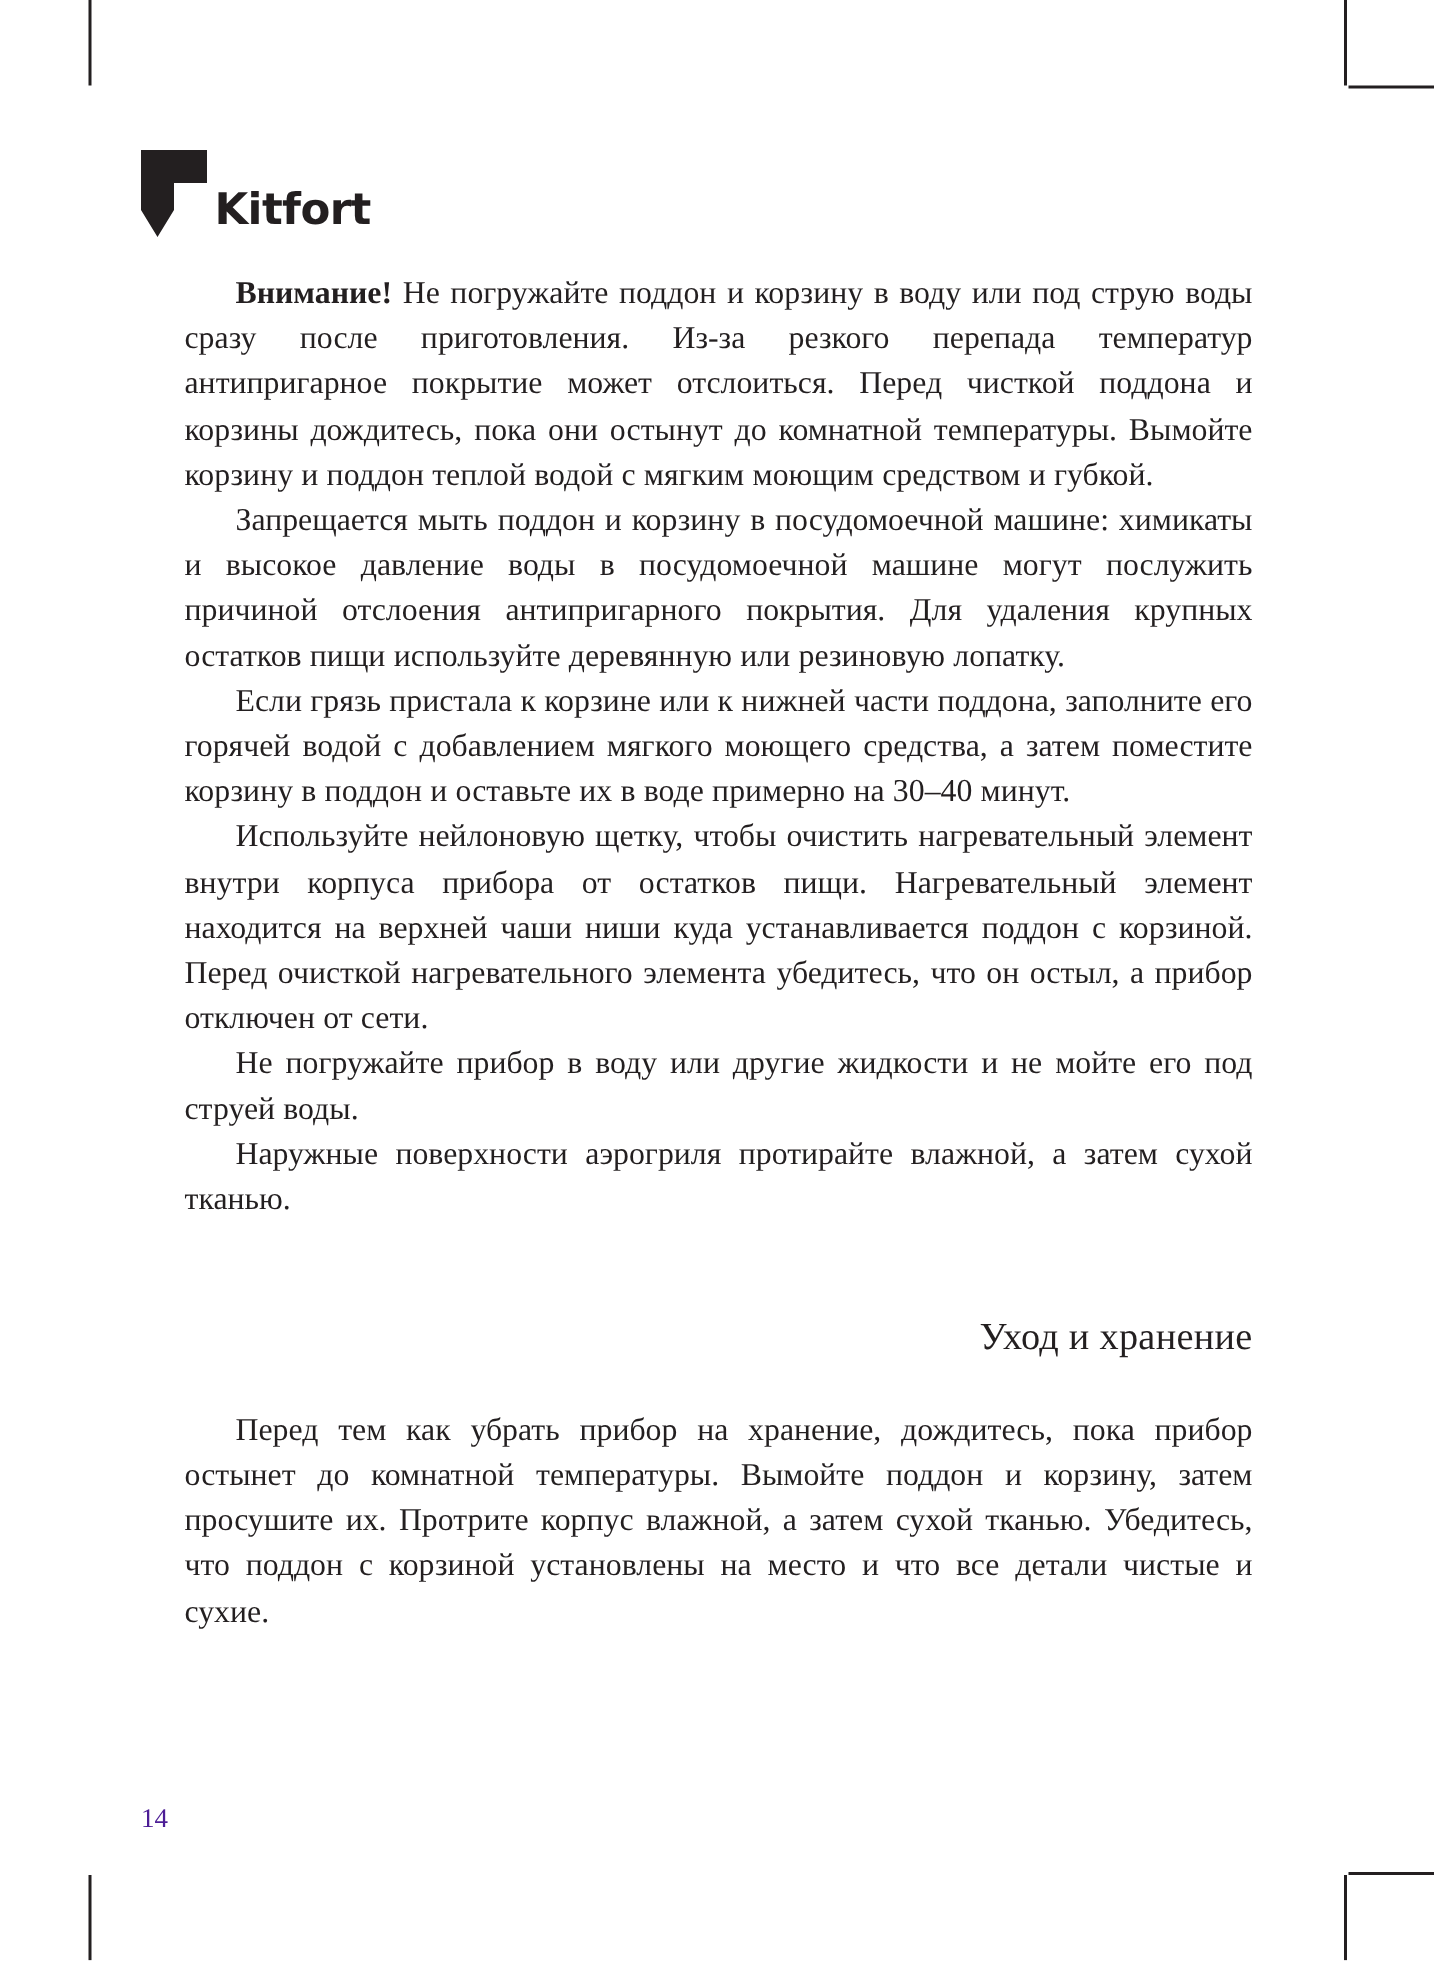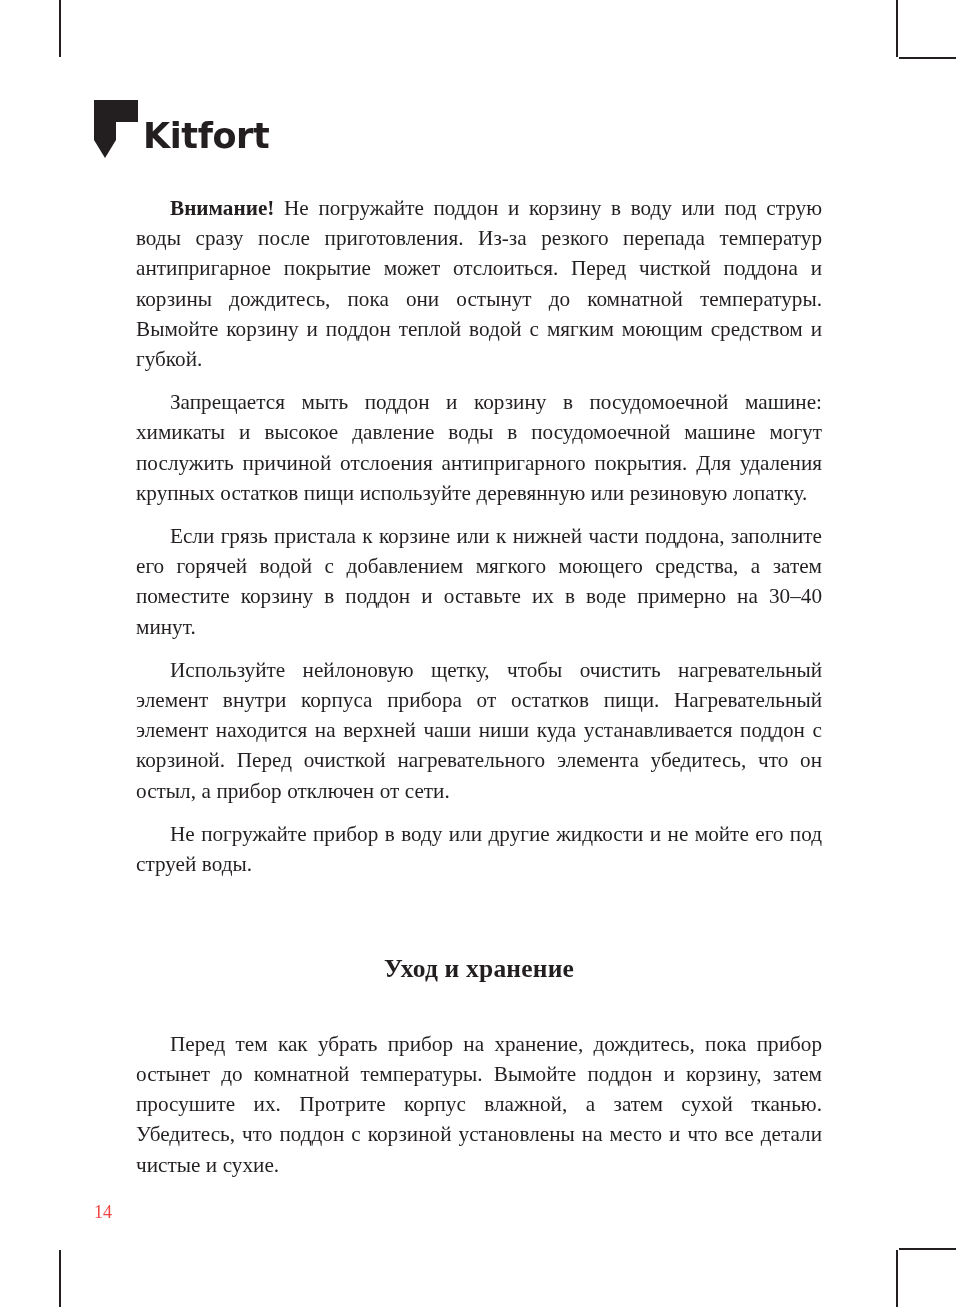--- a/index.html
+++ b/index.html
@@ -45,68 +45,68 @@
   .logo-mark {
     width: 46px;
     height: 58px;
     position: relative;
     flex: 0 0 auto;
   }
   .logo-mark svg { display: block; }
   .logo-text {
     font-family: "DejaVu Sans", "Liberation Sans", sans-serif;
     font-weight: bold;
-    font-size: 35px;
+    font-size: 29px;
     letter-spacing: -0.4px;
     color: #231f20;
     line-height: 1;
     margin-left: 3px;
     margin-bottom: 4px;
   }
 
   
   .content {
     position: absolute;
     left: 123px;
     top: 180px;
     width: 712px;
   }
   p.body {
-    margin: 13px;
+    margin: 0;
     text-align: justify;
     text-indent: 34px;
     font-size: 21.2px;
     line-height: 30.2px;
     letter-spacing: 0.01px;
     word-spacing: 0.2px;
     hyphens: manual;
   }
   p.body b { font-weight: bold; }
 
   h2.section {
-    text-align: center;
+    text-align: right;
     font-size: 25.5px;
-    font-weight: bold;
+    font-weight: normal;
     margin: 0;
     line-height: 1.2;
     letter-spacing: 0.2px;
   }
 
   .gap-before-heading-1 { height: 62px; }
   .gap-after-heading-1  { height: 31px; }
   .gap-before-heading-2 { height: 60px; }
 
   
   .page-number {
     position: absolute;
     left: 94px;
     top: 1203px;
     font-size: 18px;
     line-height: 1;
-    color: #ef4444;
+    color: #4c1d95;
   }
 </style>
 </head>
 <body>
 
 <div class="page">
 
   <div class="crop crop-v crop-tl-v"></div>
   <div class="crop crop-v crop-tr-v"></div>
   <div class="crop crop-h crop-tr-h"></div>
@@ -129,20 +129,21 @@
 
     <p class="body">Запрещается мыть поддон и корзину в посудомоечной машине: химикаты и высокое давление воды в посудомоечной машине могут послужить причиной отслоения антипригарного покрытия. Для удаления крупных остатков пищи используйте деревянную или резиновую лопатку.</p>
 
     <p class="body">Если грязь пристала к корзине или к нижней части поддона, заполните его горячей водой с добавлением мягкого моющего средства, а затем поместите корзину в поддон и оставьте их в воде примерно на 30–40 минут.</p>
 
 
     <p class="body">Используйте нейлоновую щетку, чтобы очистить нагревательный элемент внутри корпуса прибора от остатков пищи. Нагревательный элемент находится на верхней чаши ниши куда устанавливается поддон с корзиной. Перед очисткой нагревательного элемента убедитесь, что он остыл, а прибор отключен от сети.</p>
 
     <p class="body">Не погружайте прибор в воду или другие жидкости и не мойте его под струей воды.</p>
 
+    <p class="body">Наружные поверхности аэрогриля протирайте влажной, а затем сухой тканью.</p>
 
     <div class="gap-before-heading-1"></div>
     <h2 class="section">Уход и хранение</h2>
     <div class="gap-after-heading-1"></div>
 
     <p class="body">Перед тем как убрать прибор на хранение, дождитесь, пока прибор остынет до комнатной температуры. Вымойте поддон и корзину, затем просушите их. Протрите корпус влажной, а затем сухой тканью. Убедитесь, что поддон с корзиной установлены на место и что все детали чистые и сухие.</p>
 
 
 
     <div class="gap-before-heading-2"></div>

